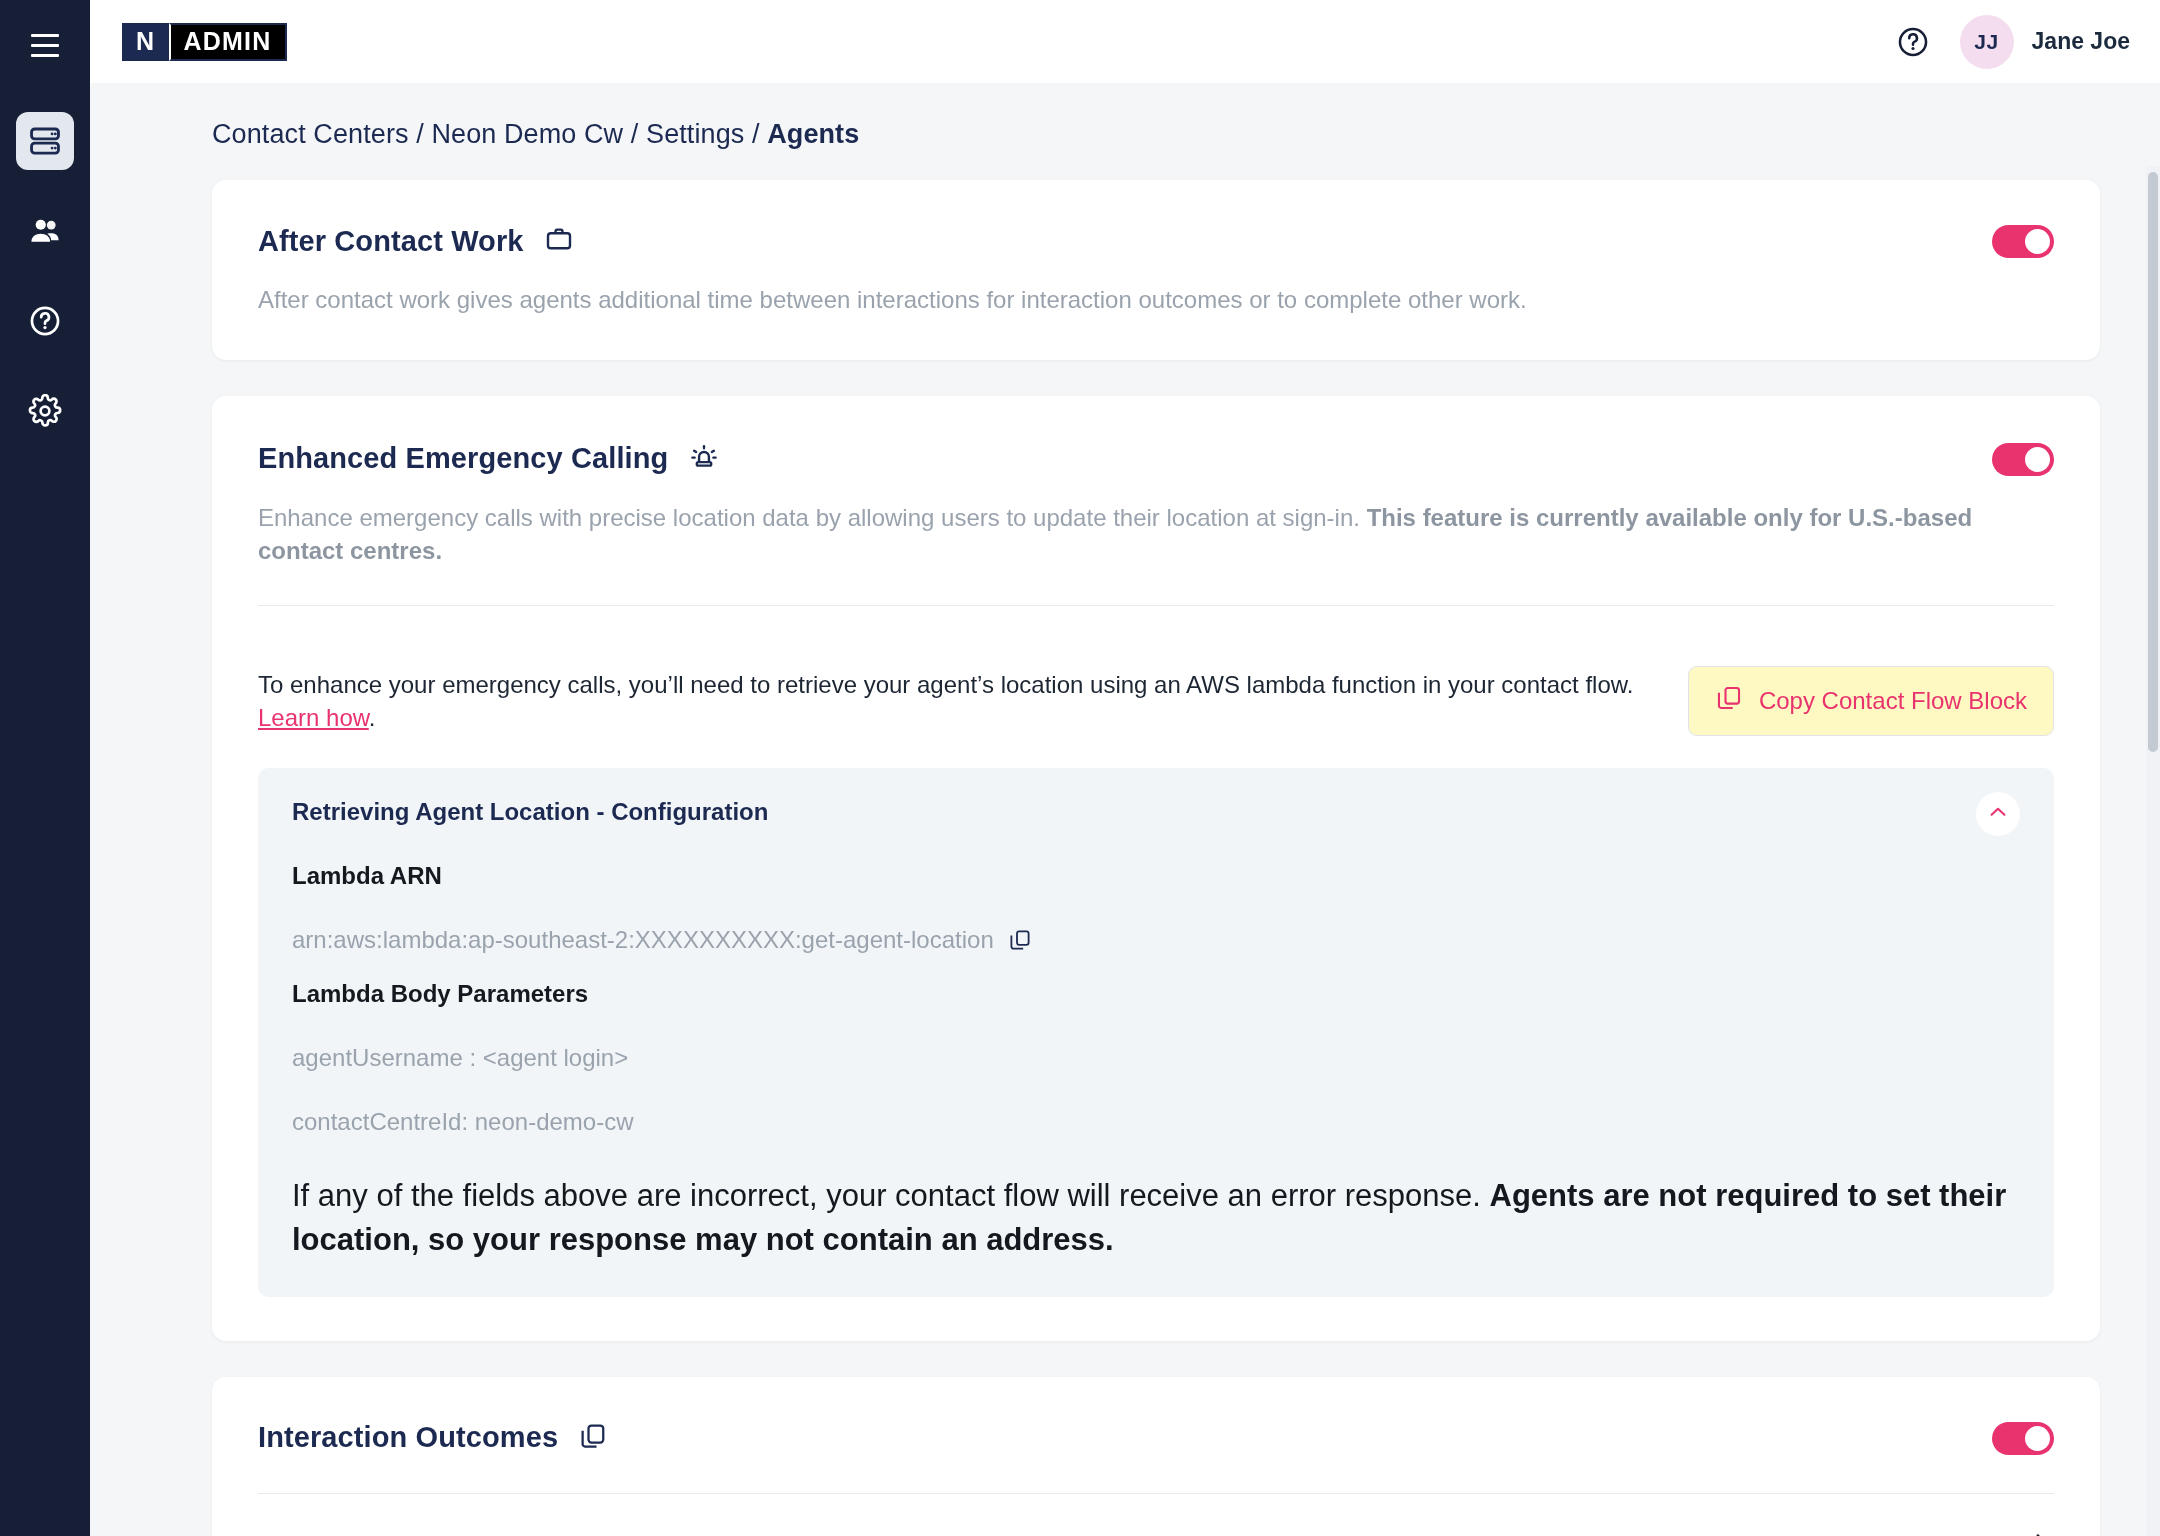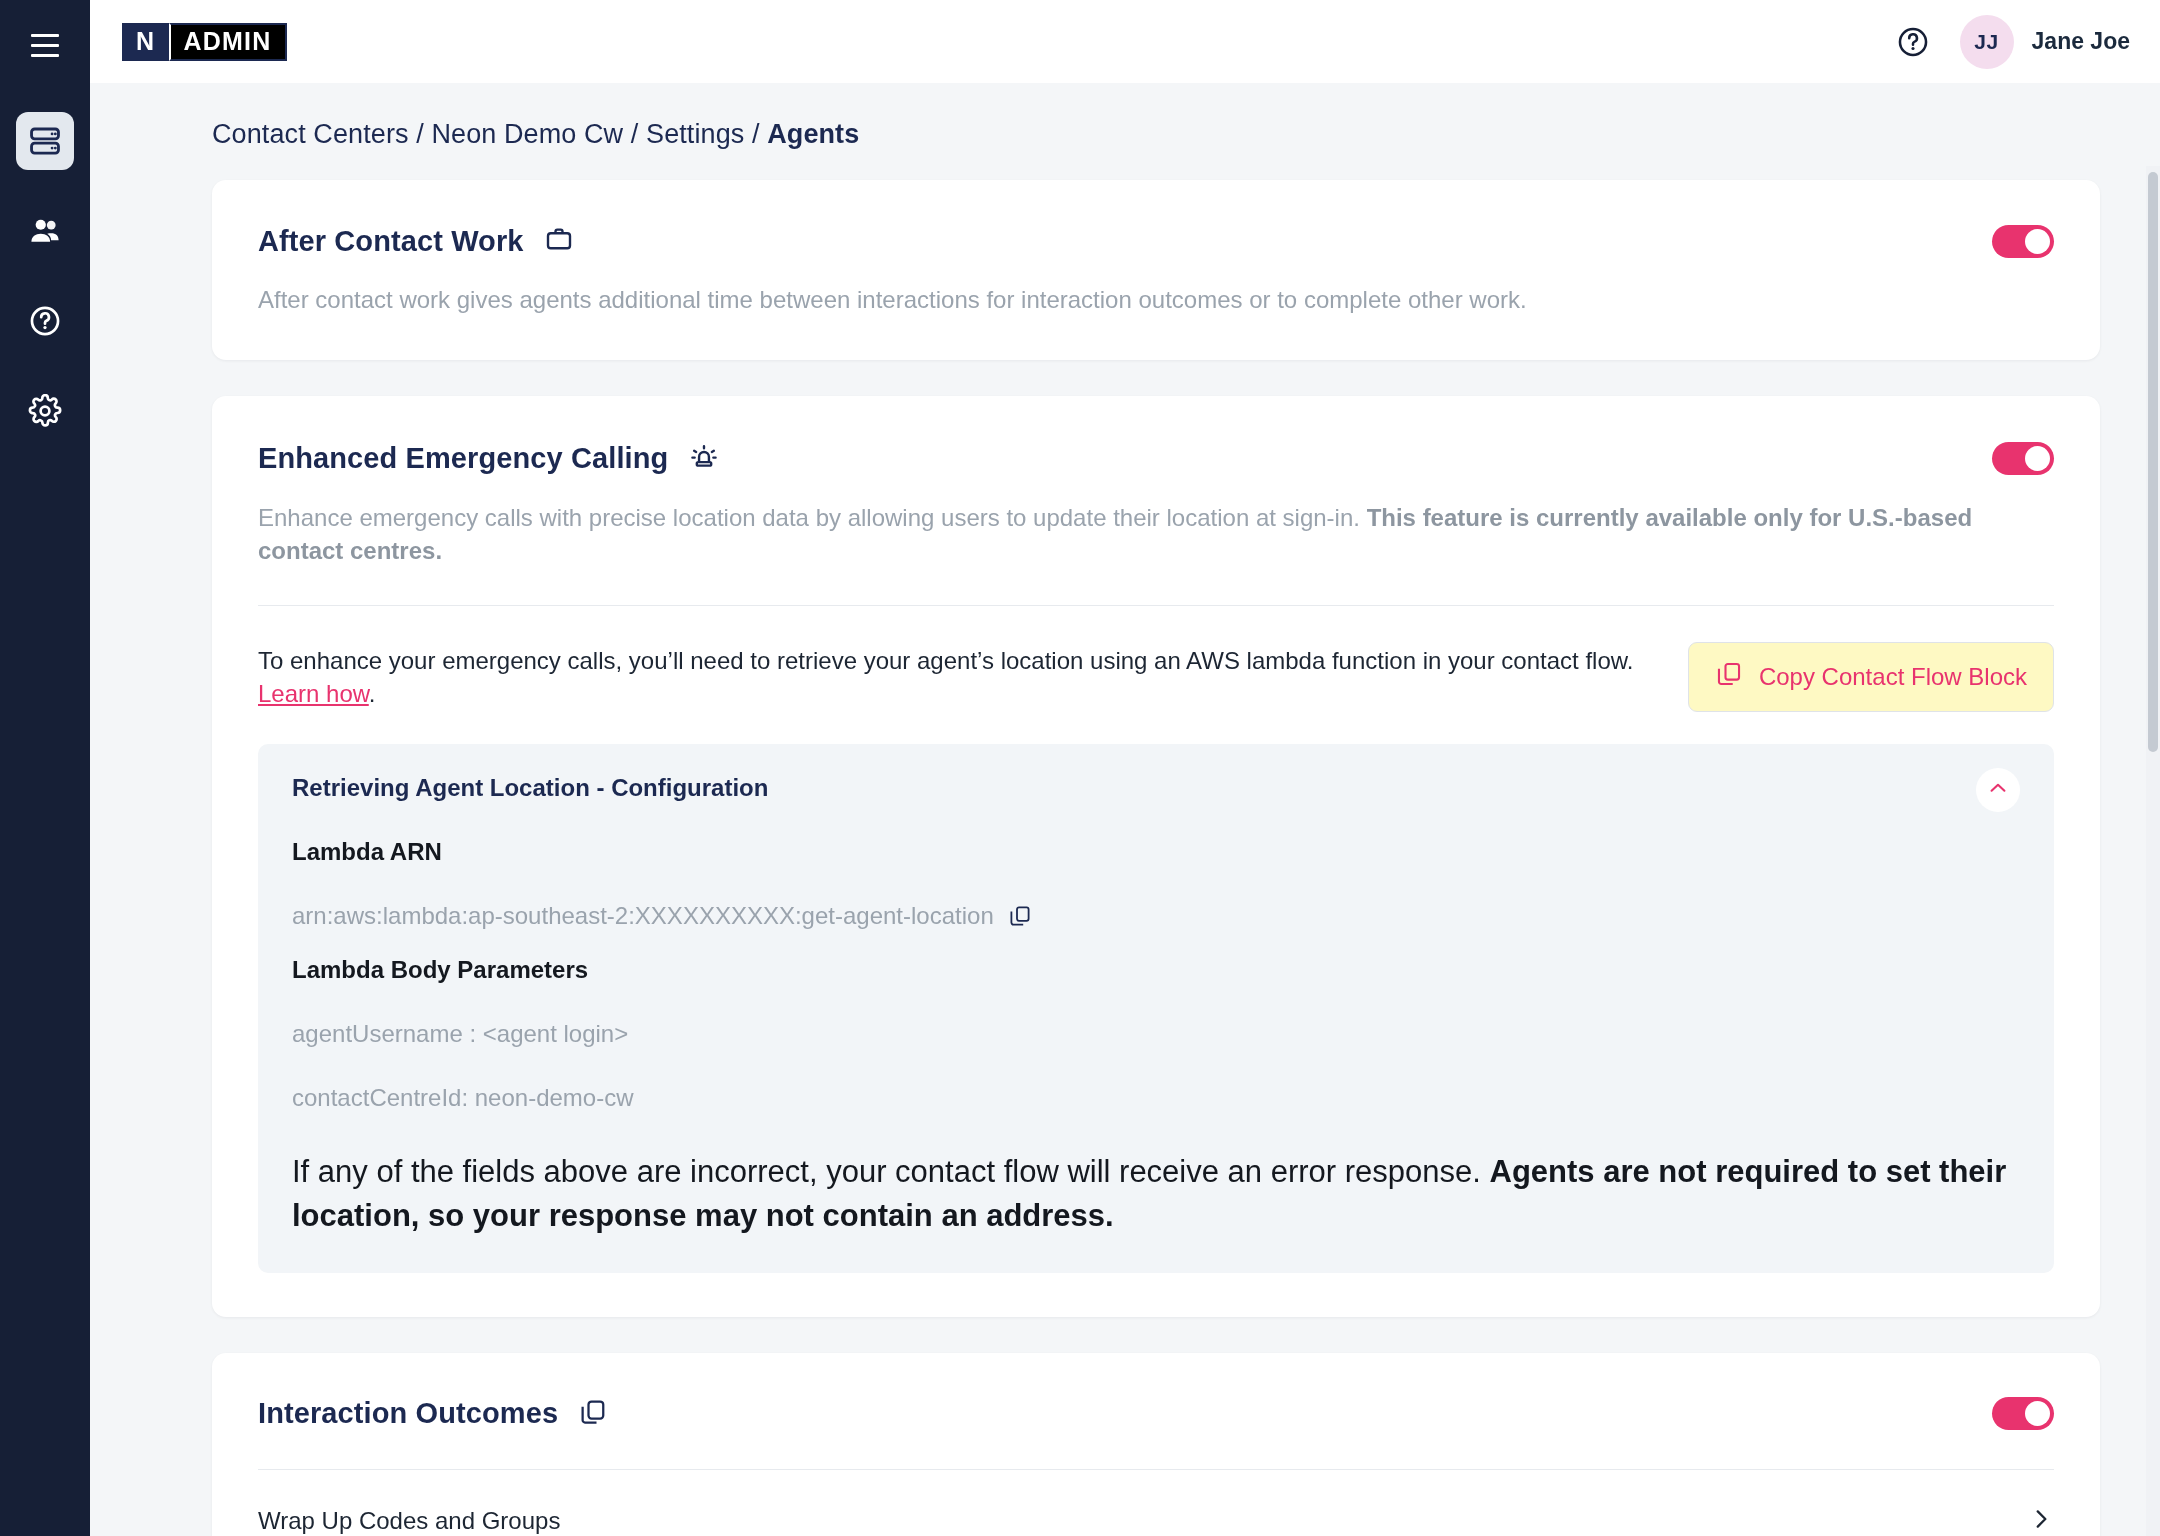--- a/index.html
+++ b/index.html
@@ -82,42 +82,42 @@
   .breadcrumb .sep { color: #1c2951; }
   .breadcrumb .current { font-weight: bold; }
 
   .card {
     background: #ffffff;
     border-radius: 14px;
     margin: 0 30px 36px 122px;
     box-shadow: 0 1px 3px rgba(16,24,40,.06);
     padding: 44px 46px 44px 46px;
   }
-  .card-head { display: flex; align-items: center; justify-content: space-between; }
+  .card-head { display: flex; align-items: flex-end; justify-content: space-between; }
   .card-title-row { display: flex; align-items: center; gap: 20px; }
   .card-title { font-size: 29px; font-weight: bold; color: #1c2951; letter-spacing: .1px; }
   .card-desc {
     font-size: 24px; color: #9aa3ad; margin-top: 26px; line-height: 1.35;
   }
   .card-desc b { color: #8d96a0; font-weight: bold; }
 
   .toggle {
     width: 62px; height: 33px; border-radius: 17px;
     background: #e8336e; position: relative; cursor: pointer; flex: 0 0 62px;
   }
   .toggle .knob {
     position: absolute; top: 4px; left: 33px;
     width: 25px; height: 25px; border-radius: 50%; background: #ffffff;
   }
 
   .divider { height: 1px; background: #e7eaee; margin: 38px 0 0 0; }
 
   .lambda-row {
     display: flex; align-items: center; justify-content: space-between;
-    margin-top: 36px; gap: 22px;
+    margin-top: 60px; gap: 22px;
   }
   .lambda-text { font-size: 24px; color: #1d2633; line-height: 1.4; }
   .lambda-text a { color: #e8336e; text-decoration: underline; cursor: pointer; }
   .btn-outline {
     border: 1px solid #dfe3e8; background: #fef9c3; border-radius: 9px;
     color: #e8336e; font-size: 24px;
     padding: 17px 26px; display: flex; align-items: center; gap: 16px;
     cursor: pointer; white-space: nowrap;
     font-family: "Liberation Sans", sans-serif;
   }

